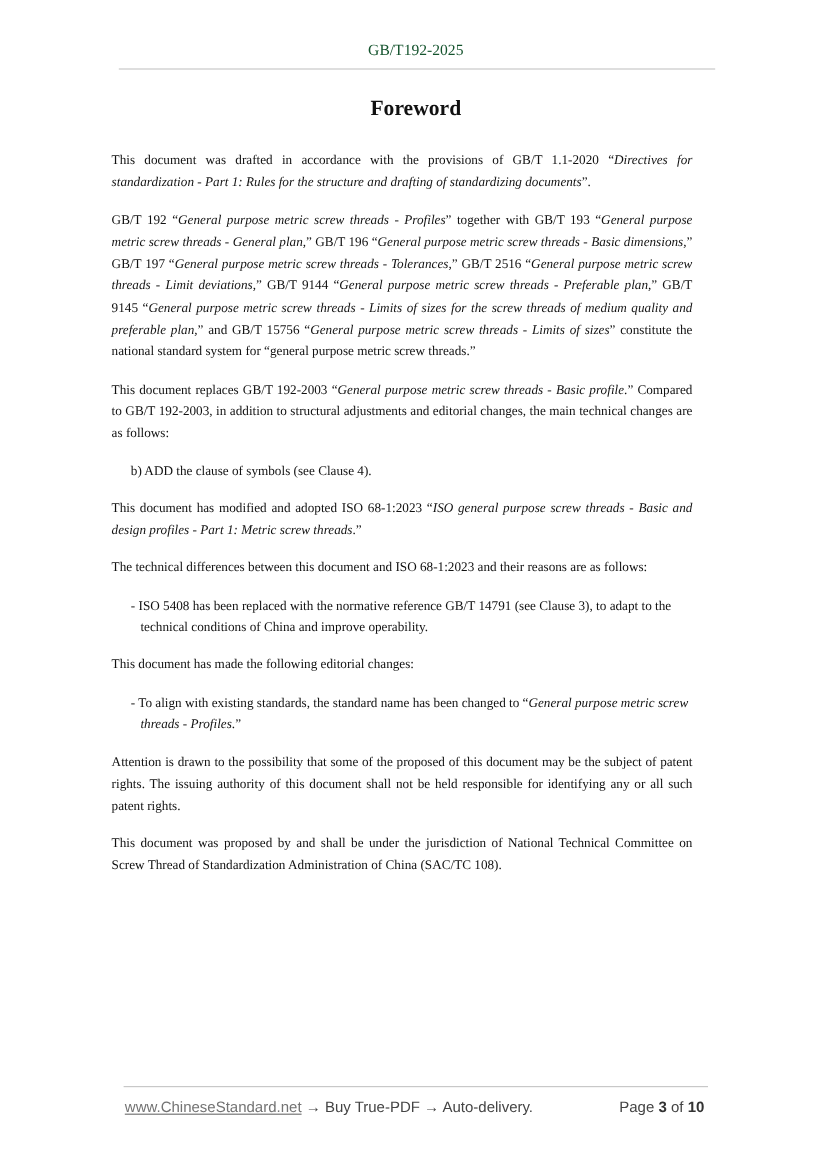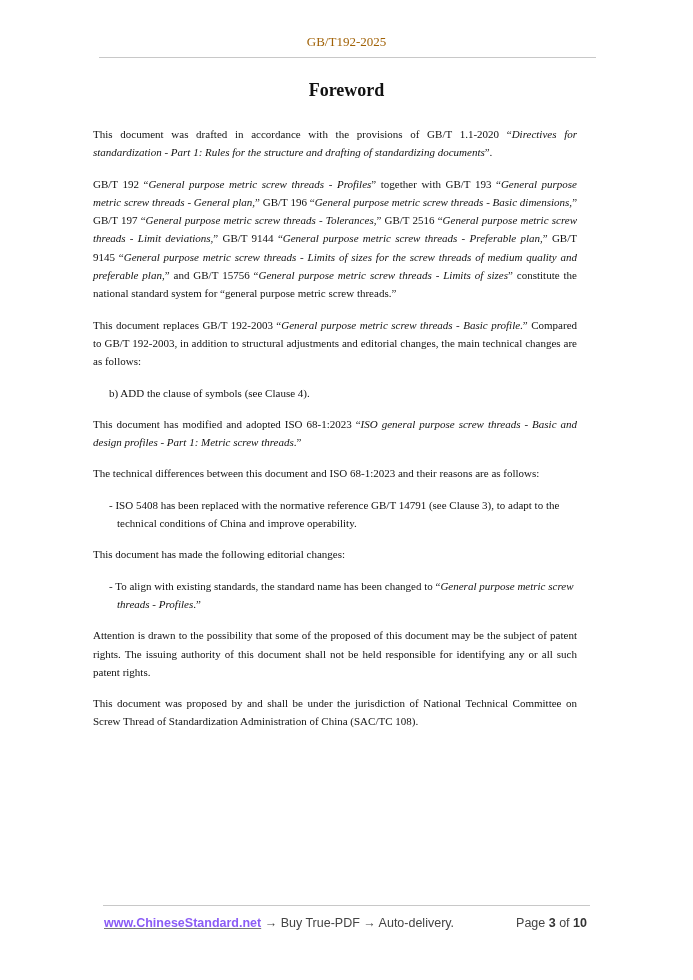--- a/index.html
+++ b/index.html
@@ -15,21 +15,21 @@
       font-family: "Liberation Serif", serif;
       color: #111111;
     }
     .page-header {
       position: absolute;
       top: 34px;
       left: 0;
       width: 693px;
       text-align: center;
       font-size: 13px;
-      color: #a16207;
+      color: #14532d;
       letter-spacing: 0;
     }
     .header-rule {
       position: absolute;
       top: 57px;
       left: 99px;
       width: 497px;
       height: 1px;
       background: #c8c8c8;
     }
@@ -78,24 +78,23 @@
     .footer {
       position: absolute;
       top: 916px;
       left: 104px;
       width: 484px;
       font-family: "Liberation Sans", sans-serif;
       font-size: 12.5px;
       color: #444444;
     }
     .footer-link {
-      color: #8b5cf6;
+      color: #737373;
       text-decoration: underline;
       text-decoration-color: #777777;
-      font-weight: bold;
     }
     .footer-right {
       position: absolute;
       right: 1px;
       top: 0;
     }
     .footer-right b { font-weight: bold; color: #333333; }
   </style>
 </head>
 <body>

